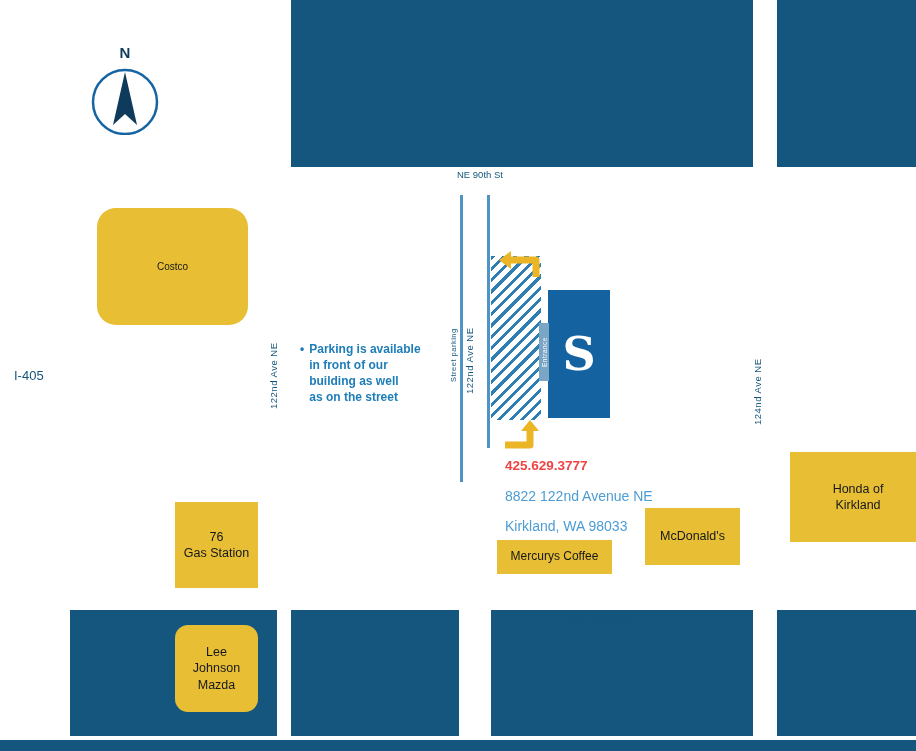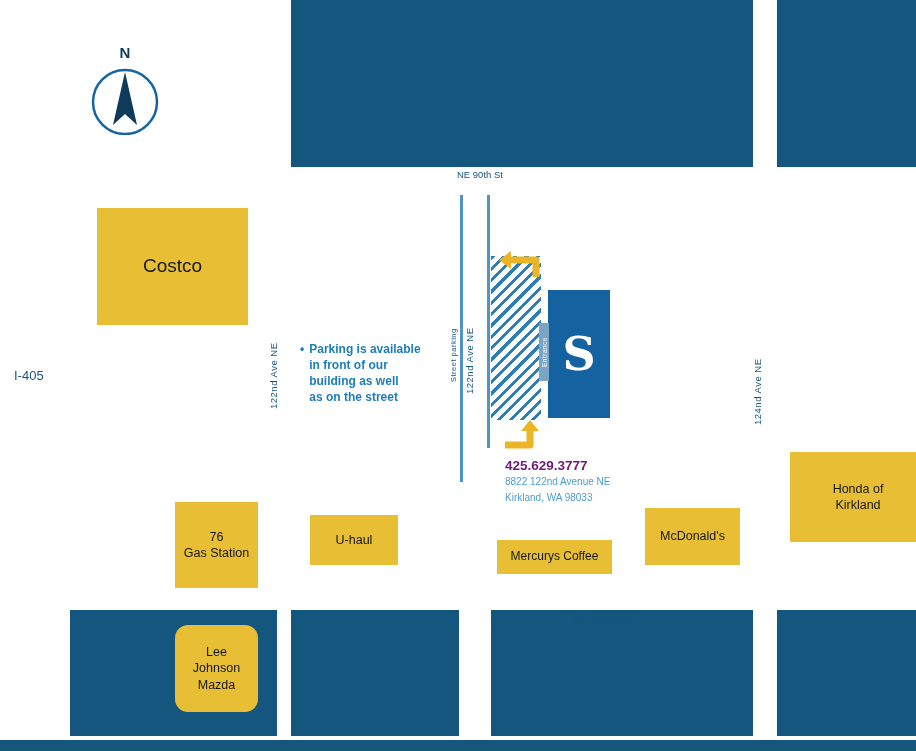--- a/index.html
+++ b/index.html
@@ -36,22 +36,22 @@
   #entrance-tab .vtxt{
     color:#fff;font-size:6.5px;writing-mode:vertical-rl;transform:rotate(180deg);
     letter-spacing:.5px;white-space:nowrap;
   }
   #parking-note{
     position:absolute;left:300px;top:341px;width:150px;display:flex;gap:5px;
     color:#1E7DB9;font-size:12px;font-weight:700;line-height:16px;
   }
   #parking-note .txt{white-space:pre-line;}
   #contact-info{position:absolute;left:505px;top:458px;line-height:16px;}
-  #contact-phone{color:#701a75;font-weight:700;font-size:13.5px;}
-  .addr{color:#4D9CD3;font-size:10px;}
+  #contact-phone{color:#ef4444;font-weight:700;font-size:13.5px;}
+  .addr{color:#4D9CD3;font-size:14px;margin-top:14px;}
   #compass{position:absolute;left:90px;top:65px;width:70px;height:70px;}
   #compass-north-label{
     position:absolute;left:112px;top:44px;width:26px;text-align:center;
     color:#0E3A5B;font-size:15px;font-weight:700;
   }
   svg{display:block;}
 </style>
 </head>
 <body>
 
@@ -114,24 +114,23 @@
 building as well
 as on the street</span>
   </div>
 
   <div id="contact-info">
     <div id="contact-phone">425.629.3777</div>
     <div class="addr">8822 122nd Avenue NE</div>
     <div class="addr">Kirkland, WA 98033</div>
   </div>
 
-  <div class="lm" style="left:97px;top:208px;width:151px;height:117px;font-size:19px;">Costco</div>
+  <div class="lm" style="left:97px;top:208px;width:151px;height:117px;font-size:10px;border-radius:19px;">Costco</div>
   <div class="lm" style="left:175px;top:482px;width:83px;height:86px;margin-top:20px;">76
 Gas Station</div>
-  <div class="lm" style="left:310px;top:515px;width:88px;height:50px;">U-haul</div>
   <div class="lm" style="left:497px;top:540px;width:115px;height:34px;font-size:12px;">Mercurys Coffee</div>
   <div class="lm" style="left:645px;top:508px;width:95px;height:57px;">McDonald's</div>
   <div class="lm" style="left:790px;top:452px;width:136px;height:90px;">Honda of
 Kirkland</div>
   <div class="lm" style="left:175px;top:625px;width:83px;height:87px;border-radius:13px;">Lee
 Johnson
 Mazda</div>
 
 </div>
 

